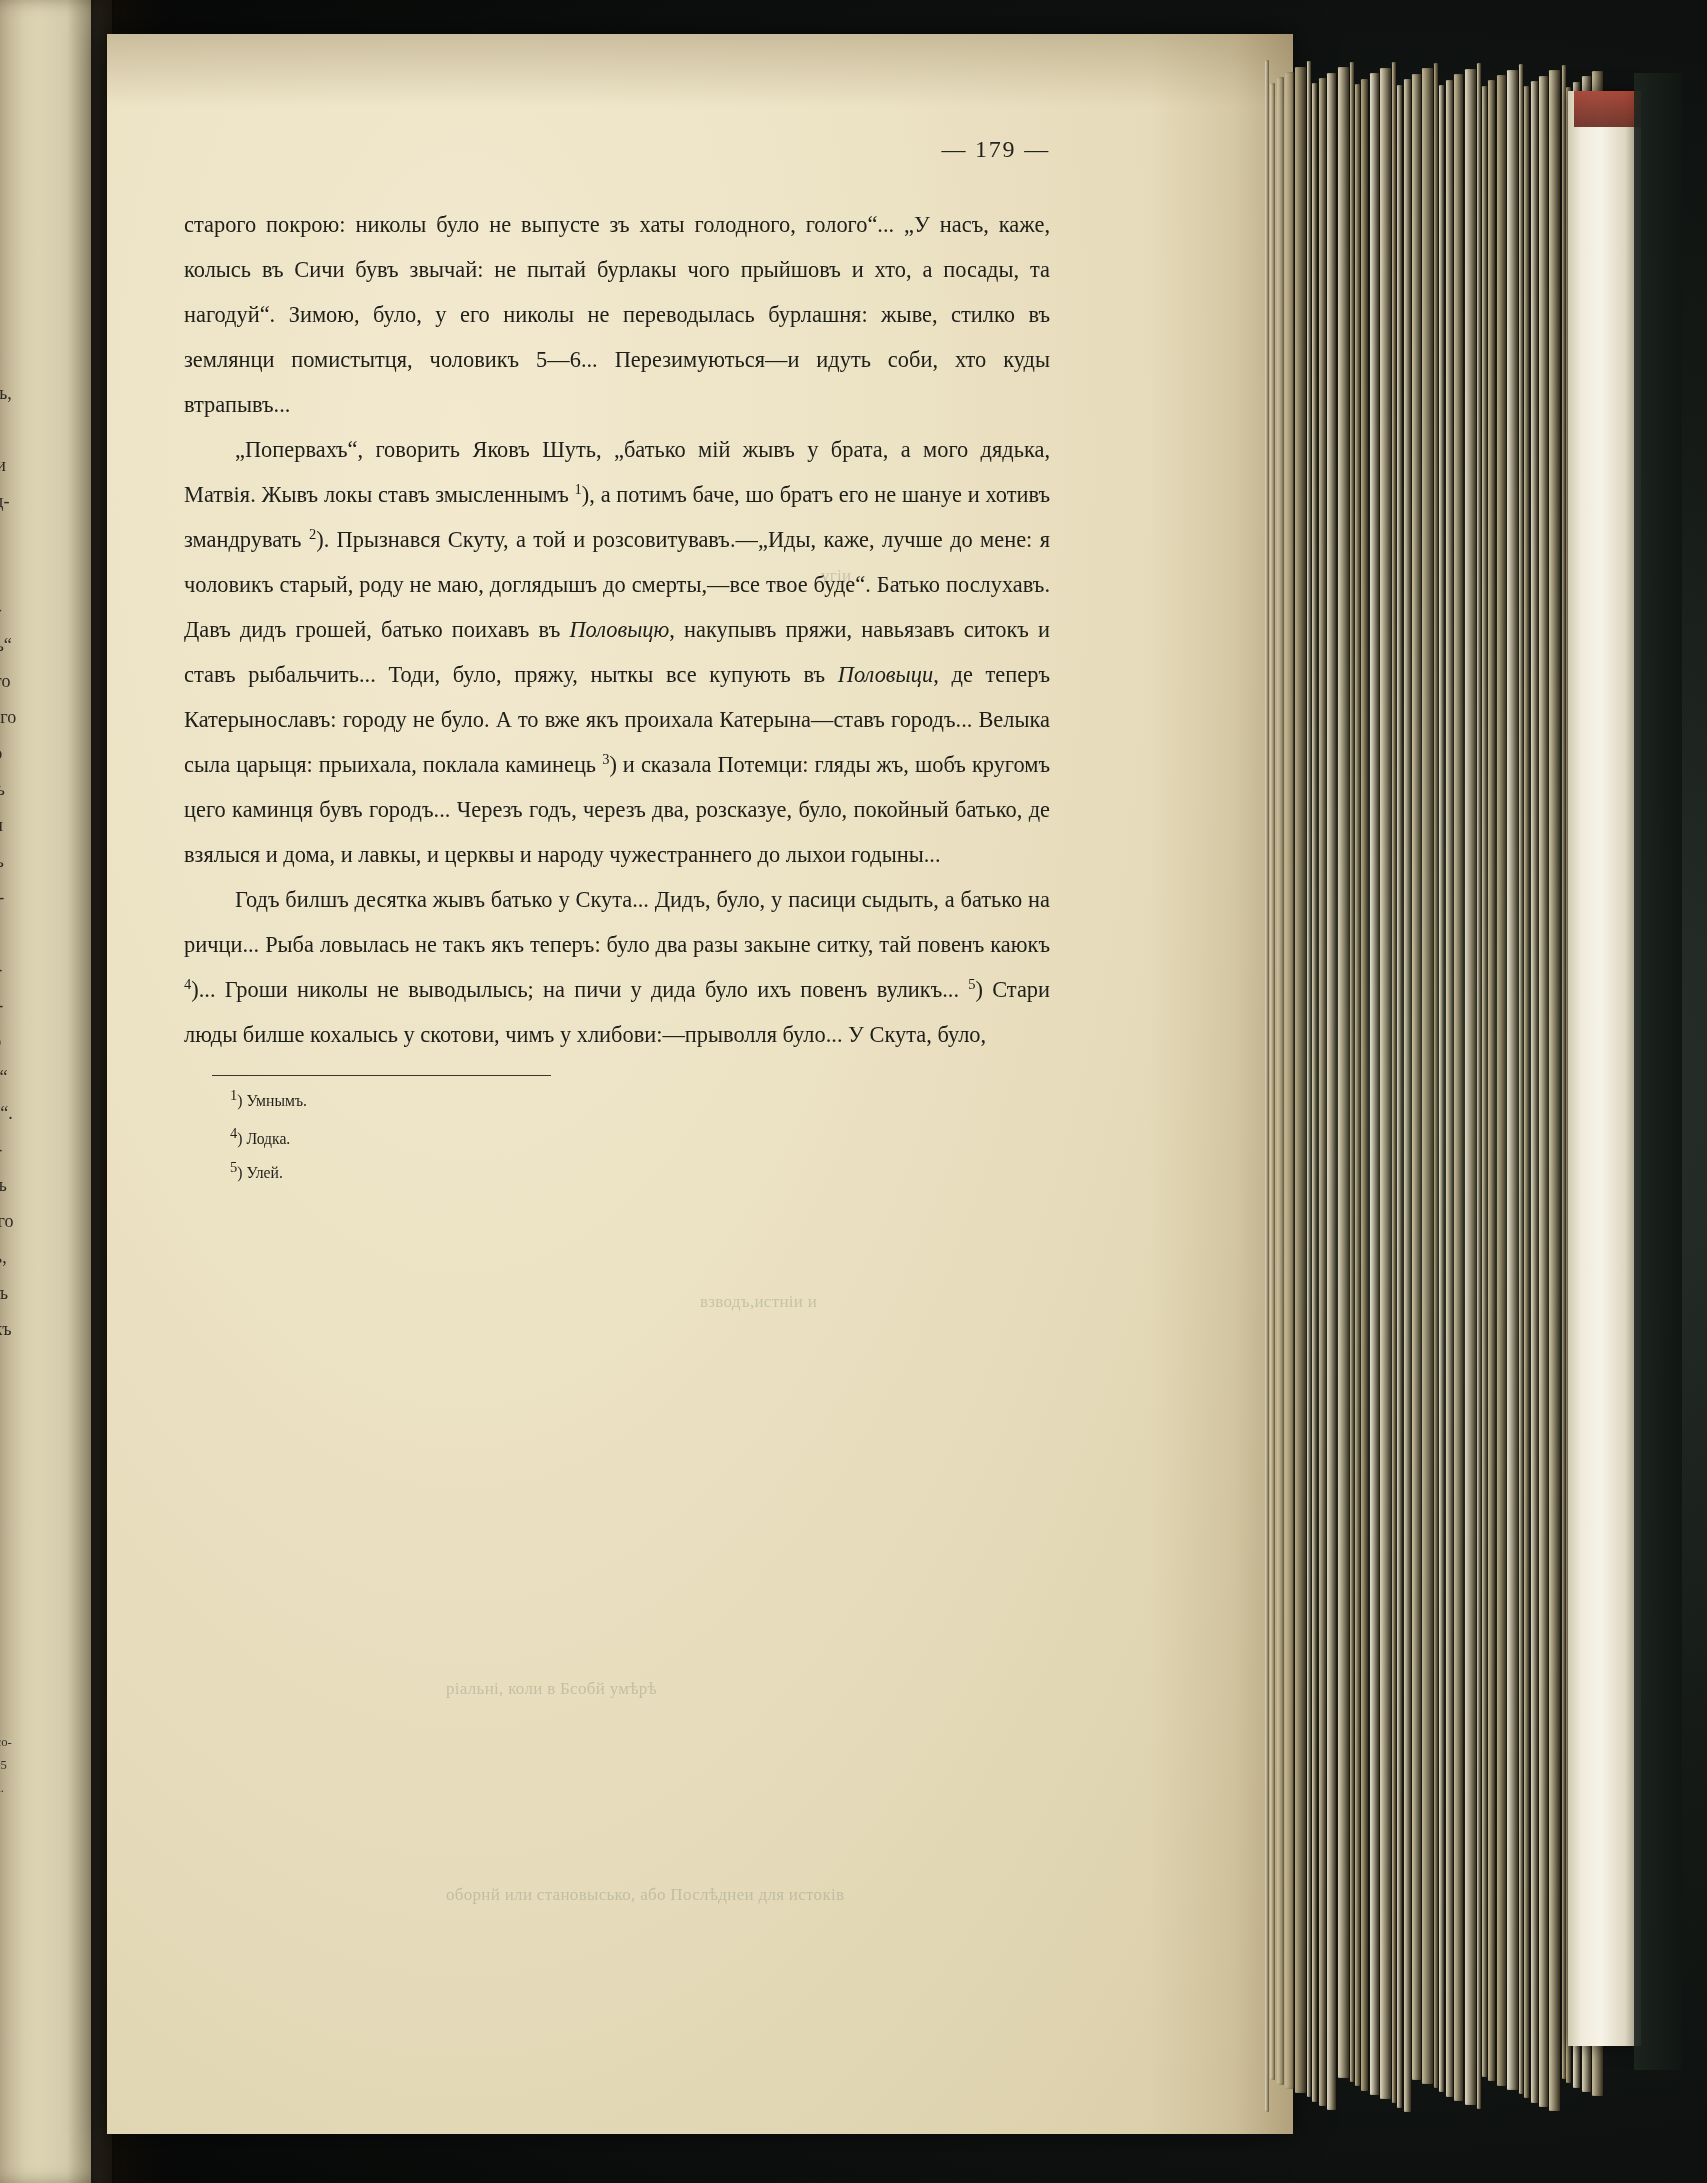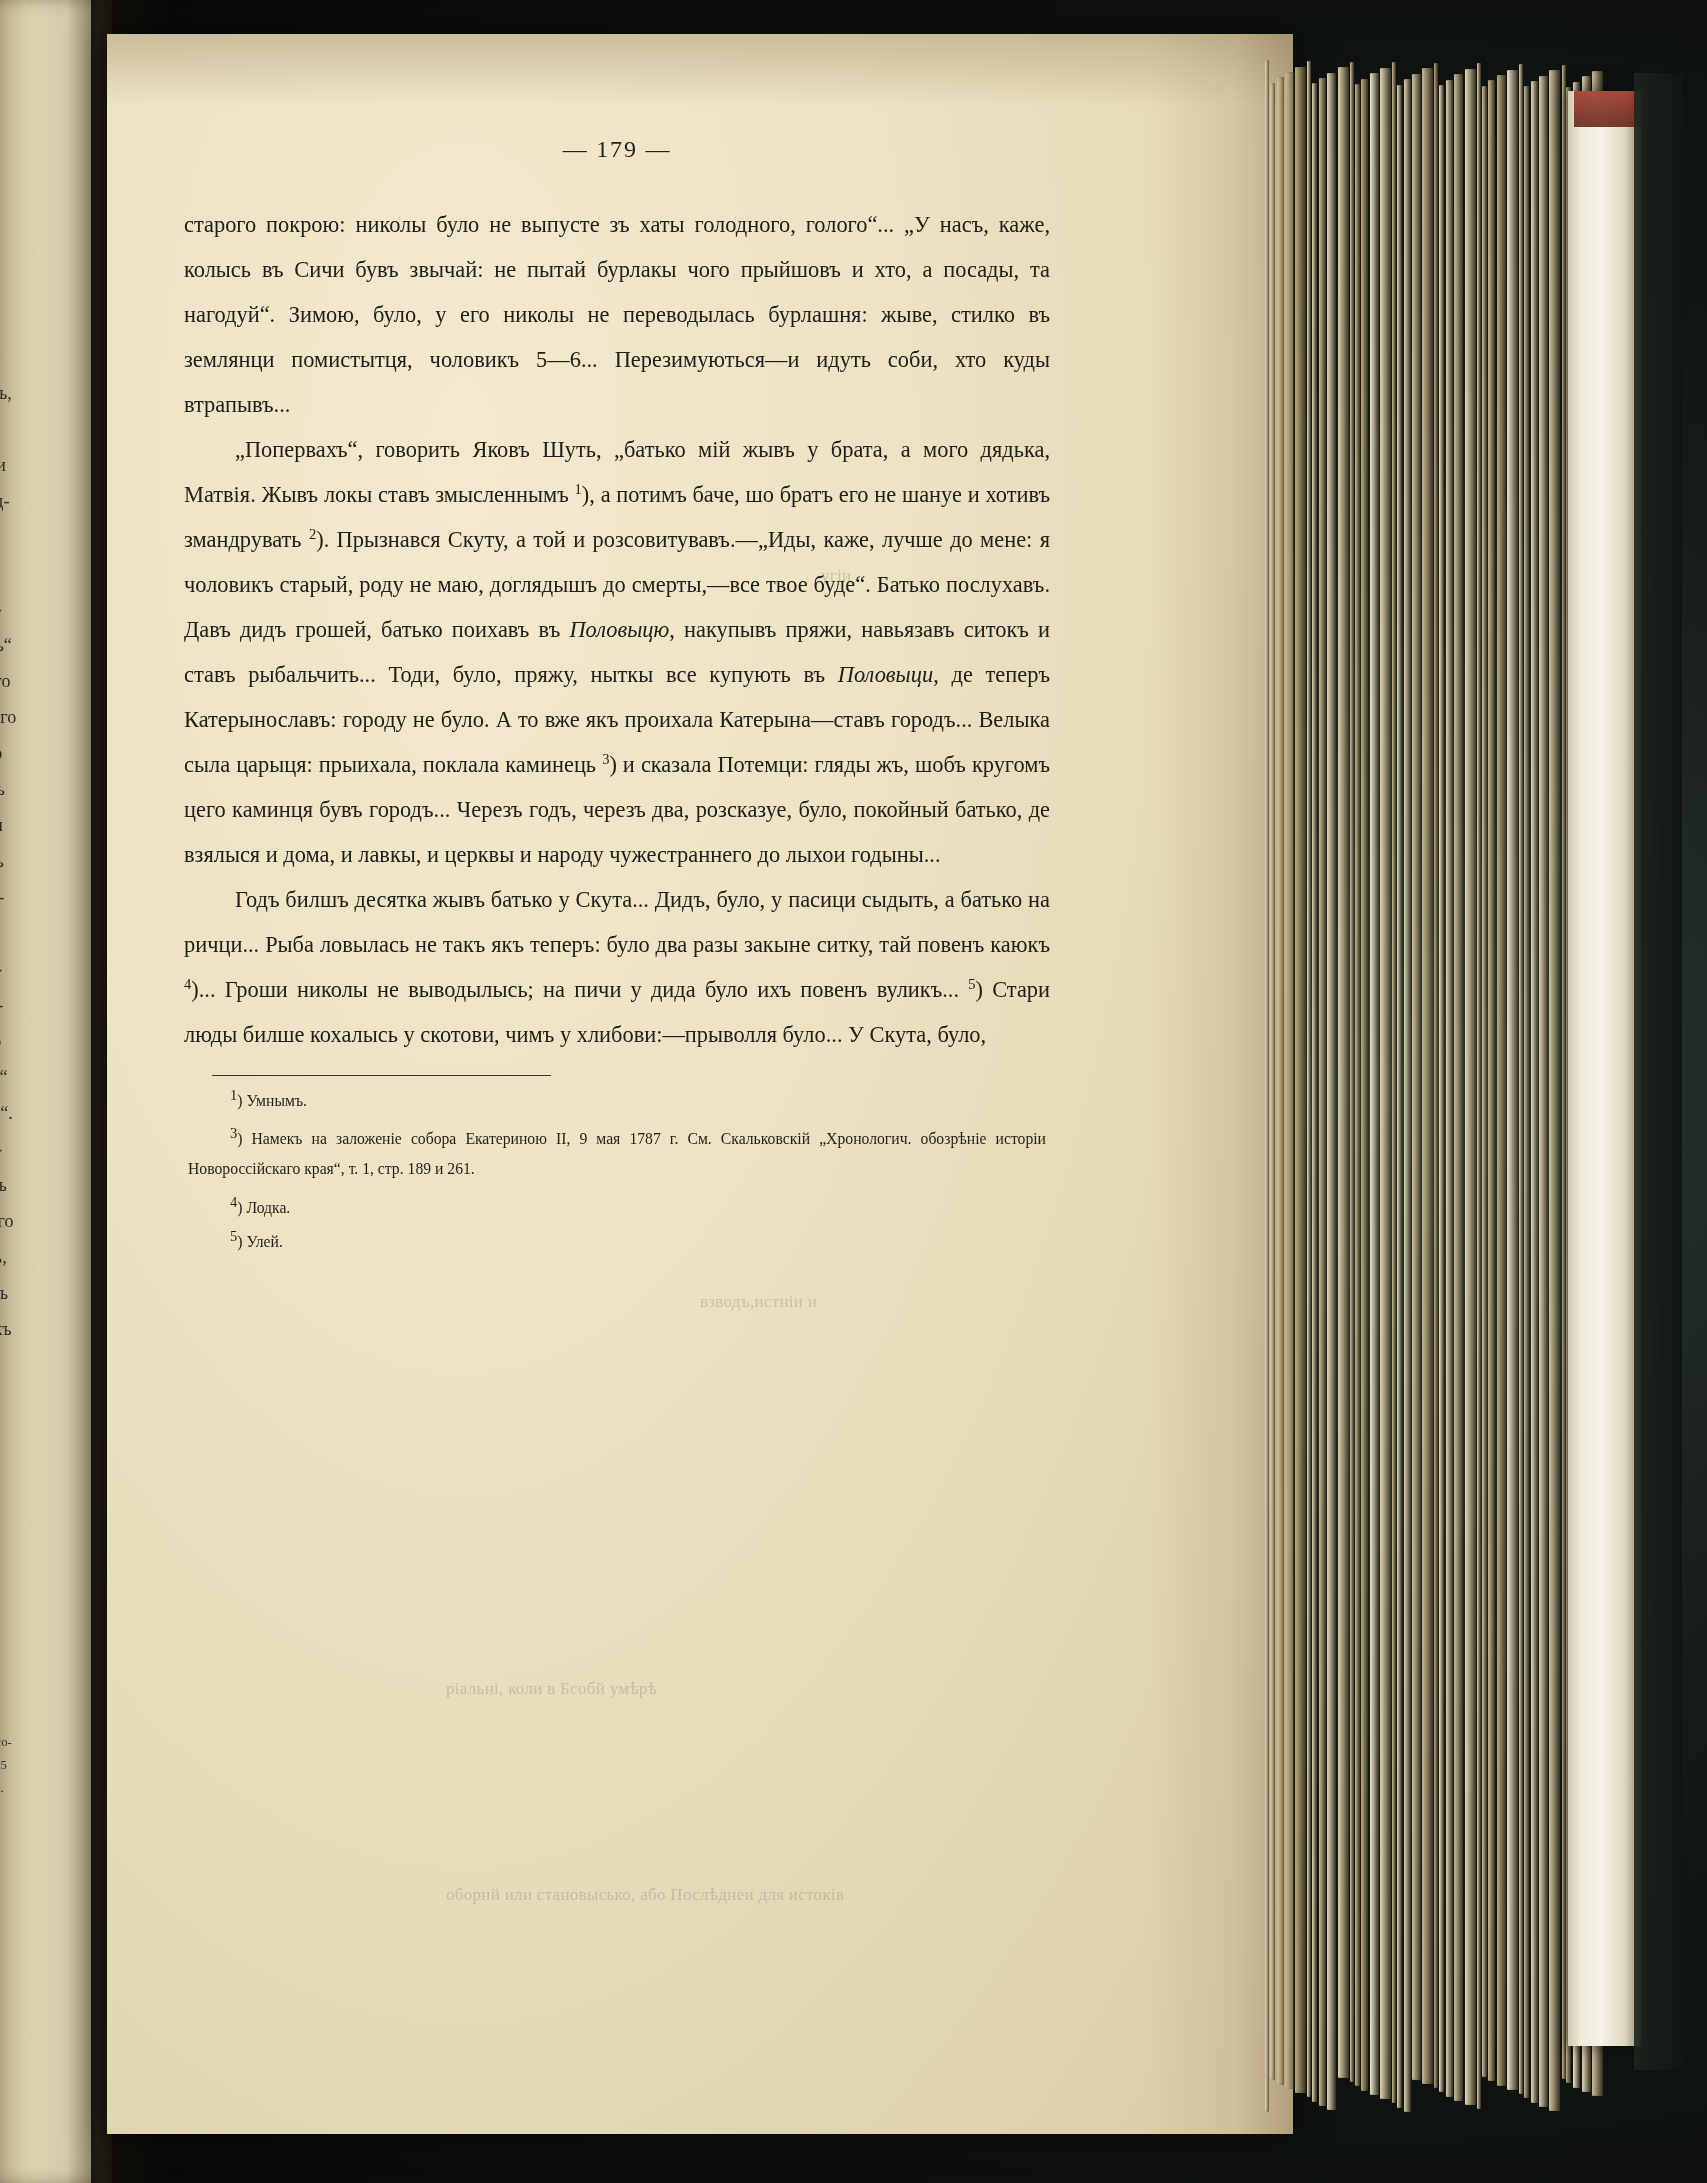--- a/index.html
+++ b/index.html
@@ -100,21 +100,21 @@
   }
 
   .content {
     position: absolute;
     left: 77px;
     top: 102px;
     width: 866px;
   }
 
   .folio {
-    text-align: center;
+    text-align: right;
     font-size: 24px;
     letter-spacing: 1.8px;
     color: #25231d;
     margin-bottom: 39px;
   }
 
   .body-text {
     font-size: 22.4px;
     line-height: 45px;
     color: #20201b;
@@ -257,21 +257,20 @@
     <div class="body-text">
       <p id="p0">старого покрою: николы було не выпусте зъ хаты голодного, голого“... „У насъ, каже, колысь въ Сичи бувъ звычай: не пытай бурлакы чого прыйшовъ и хто, а посады, та нагодуй“. Зимою, було, у его николы не переводылась бурлашня: жыве, стилко въ землянци помистытця, чоловикъ 5—6... Перезимуються—и идуть соби, хто куды втрапывъ...</p>
       <p class="indent" id="p1">„Попервахъ“, говорить Яковъ Шуть, „батько мій жывъ у брата, а мого дядька, Матвія. Жывъ локы ставъ змысленнымъ <sup>1</sup>), а потимъ баче, шо братъ его не шануе и хотивъ змандрувать <sup>2</sup>). Прызнався Скуту, а той и розсовитувавъ.—„Иды, каже, лучше до мене: я чоловикъ старый, роду не маю, доглядышъ до смерты,—все твое буде“. Батько послухавъ. Давъ дидъ грошей, батько поихавъ въ <i>Половыцю</i>, накупывъ пряжи, навьязавъ ситокъ и ставъ рыбальчить... Тоди, було, пряжу, ныткы все купують въ <i>Половыци</i>, де теперъ Катерынославъ: городу не було. А то вже якъ проихала Катерына—ставъ городъ... Велыка сыла царыця: прыихала, поклала каминець <sup>3</sup>) и сказала Потемци: гляды жъ, шобъ кругомъ цего каминця бувъ городъ... Черезъ годъ, черезъ два, розсказуе, було, покойный батько, де взялыся и дома, и лавкы, и церквы и народу чужестраннего до лыхои годыны...</p>
       <p class="indent" id="p2">Годъ билшъ десятка жывъ батько у Скута... Дидъ, було, у пасици сыдыть, а батько на ричци... Рыба ловылась не такъ якъ теперъ: було два разы закыне ситку, тай повенъ каюкъ <sup>4</sup>)... Гроши николы не выводылысь; на пичи у дида було ихъ повенъ вуликъ... <sup>5</sup>) Стари люды билше кохалысь у скотови, чимъ у хлибови:—прыволля було... У Скута, було,</p>
     </div>
 
     <div class="rule"></div>
 
     <div class="footnotes">
       <p class="fn-ind" id="f0"><sup>1</sup>) Умнымъ.</p>
-      <p class="fn-ind blk" id="f2"><sup>3</sup>) Намекъ на заложеніе собора Екатериною ІІ, 9 мая 1787 г. См. Скальковскій „Хронологич. обозрѣніе исторіи Новороссійскаго края“, т. 1, стр. 189 и 261.</p>
       <p class="fn-ind blk" id="f3"><sup>4</sup>) Лодка.</p>
       <p class="fn-ind" id="f4"><sup>5</sup>) Улей.</p>
     </div>
   </div>
 </div>
 
 <div class="edges">
     <div class="edge" style="left: 0px; width: 3.6px; background: linear-gradient(90deg, rgb(231, 222, 196) 0%, rgba(90, 76, 48, 0.55) 100%); top: 2.4px; bottom: 3.6px; box-shadow: rgba(60, 48, 24, 0.45) -1.2px 0px 2.4px inset;"></div>
     <div class="edge" style="left: 4.8px; width: 5.4px; background: linear-gradient(90deg, rgb(222, 212, 182) 0%, rgba(90, 76, 48, 0.55) 100%); top: 25px; bottom: 36px; box-shadow: rgba(60, 48, 24, 0.45) -1.2px 0px 2.4px inset;"></div>
     <div class="edge" style="left: 11.5px; width: 7.3px; background: linear-gradient(90deg, rgb(210, 199, 166) 0%, rgba(90, 76, 48, 0.55) 100%); top: 19.4px; bottom: 31.5px; box-shadow: rgba(60, 48, 24, 0.45) -1.2px 0px 2.4px inset;"></div>

